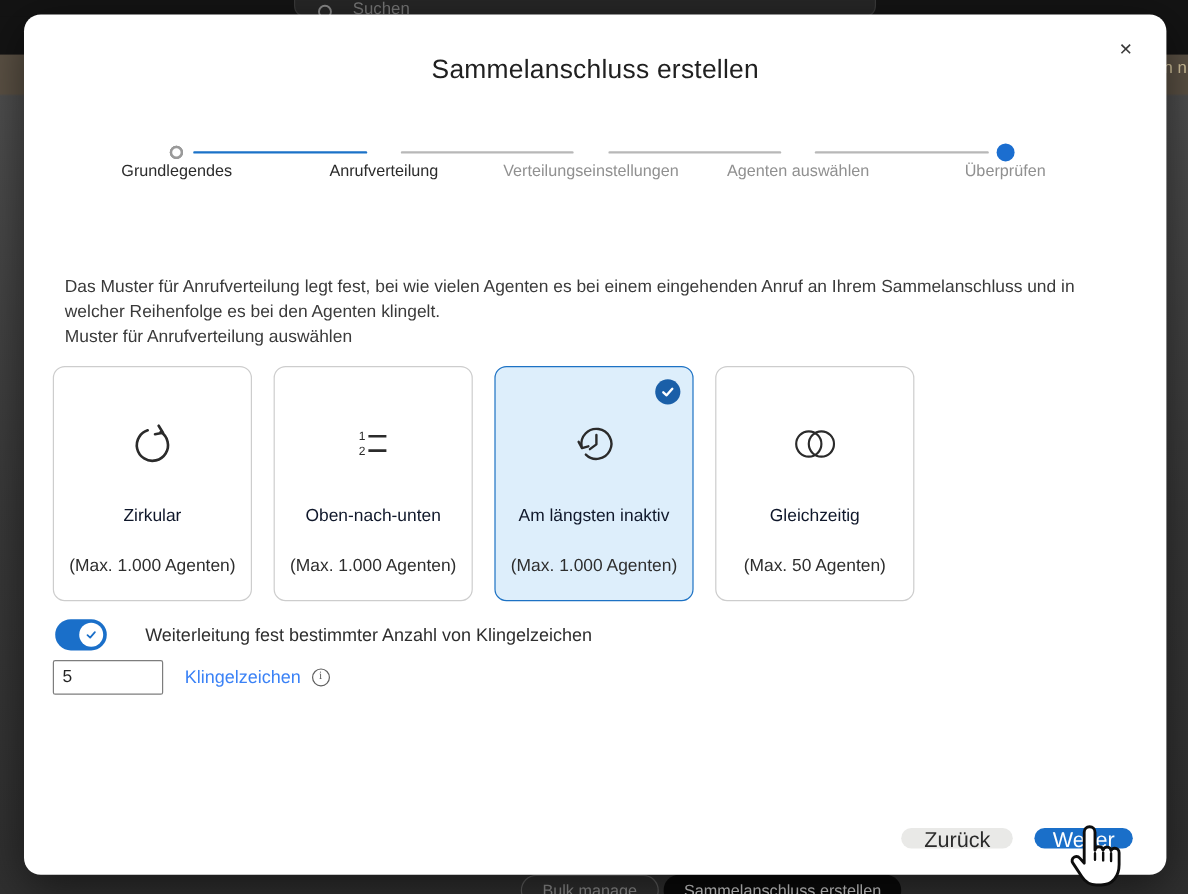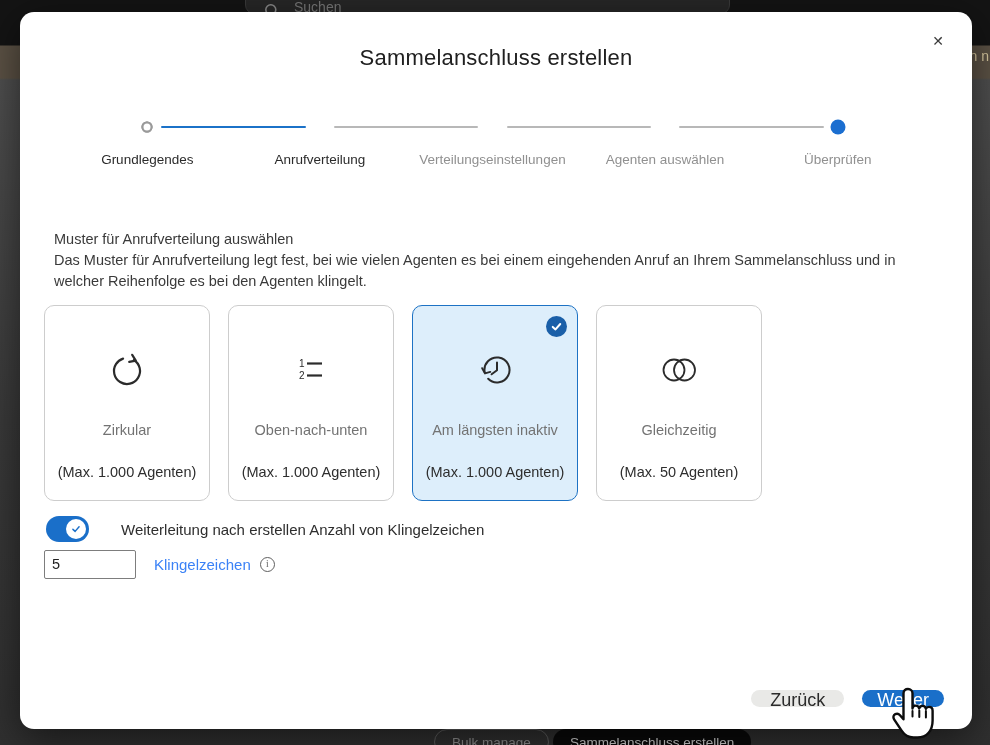--- a/index.html
+++ b/index.html
@@ -31,34 +31,34 @@
   .step-col:nth-child(1){left:0;} .step-col:nth-child(2){left:20%;} .step-col:nth-child(3){left:40%;} .step-col:nth-child(4){left:60%;} .step-col:nth-child(5){left:80%;}
   .dot { position:absolute; left:50%; top:50%; transform:translate(-50%,-50%); border-radius:50%; }
   .dot.done { width:15px; height:15px; background:#1b6ed0; }
   .dot.active { width:10px; height:10px; background:#cfe4f8; border:2.5px solid #0e4a86; }
   .dot.upcoming { width:11px; height:11px; background:#ffffff; border:2px solid #9a9a9a; }
   .connector { position:absolute; top:6.5px; height:2.5px; border-radius:2px; }
   .connector.c1 { left:calc(10% + 14px); width:calc(20% - 28px); background:#1b72c8; }
   .connector.c2 { left:calc(30% + 14px); width:calc(20% - 28px); background:#b8b8b8; }
   .connector.c3 { left:calc(50% + 14px); width:calc(20% - 28px); background:#b8b8b8; }
   .connector.c4 { left:calc(70% + 14px); width:calc(20% - 28px); background:#b8b8b8; }
-  .labels-row { display:flex; margin-top:17px; }
+  .labels-row { display:flex; }
   .step-label { width:20%; text-align:center; font-size:13.5px; }
   .step-label.on { color:#2b2b2b; }
   .step-label.off { color:#909090; }
 
   
   .section-text { position:absolute; left:34px; top:217px; width:882px; font-size:14.5px; line-height:21px; color:#3a3a3a; }
 
   
   .cards { position:absolute; left:24px; top:293px; display:flex; gap:18px; }
   .card { position:relative; width:166px; height:196px; border:1px solid #cdcdcd; border-radius:10px; background:#ffffff; cursor:pointer; display:flex; flex-direction:column; align-items:center; }
   .card.selected { background:#ddeefb; border:1.5px solid #1d72c4; }
   .card .icon-box { margin-top:38px; height:52px; display:flex; align-items:center; justify-content:center; }
-  .card .lbl { margin-top:24px; font-size:14.5px; color:#737373; line-height:21px; text-align:center; }
+  .card .lbl { margin-top:24px; font-size:14.5px; color:#0f172a; line-height:21px; text-align:center; }
   .card .sub { font-size:14.5px; color:#2e2e2e; line-height:21px; text-align:center;margin-top:21px; }
   .check-badge { position:absolute; top:10px; right:10px; width:21px; height:21px; border-radius:50%; background:#1a5fa8; display:flex; align-items:center; justify-content:center; }
 
   
   .toggle-row { position:absolute; left:26px; top:503px; display:flex; align-items:center; height:28px; }
   .toggle { position:relative; width:43px; height:26px; border-radius:13px; background:#1a6fc9; cursor:pointer; }
   .toggle .knob { position:absolute; right:3px; top:3px; width:20px; height:20px; border-radius:50%; background:#ffffff; display:flex; align-items:center; justify-content:center; }
   .toggle-label { margin-left:32px; font-size:15px; color:#2e2e2e; }
 
   
@@ -127,22 +127,22 @@
     <div class="labels-row">
       <div class="step-label on">Grundlegendes</div>
       <div class="step-label on">Anrufverteilung</div>
       <div class="step-label off">Verteilungseinstellungen</div>
       <div class="step-label off">Agenten auswählen</div>
       <div class="step-label off">Überprüfen</div>
     </div>
   </div>
 
   <div class="section-text">
+    <div>Das Muster für Anrufverteilung legt fest, bei wie vielen Agenten es bei einem eingehenden Anruf an Ihrem Sammelanschluss und in welcher Reihenfolge es bei den Agenten klingelt.</div>
     <div>Muster für Anrufverteilung auswählen</div>
-    <div>Das Muster für Anrufverteilung legt fest, bei wie vielen Agenten es bei einem eingehenden Anruf an Ihrem Sammelanschluss und in welcher Reihenfolge es bei den Agenten klingelt.</div>
   </div>
 
   <div class="cards">
 
     <div class="card">
       <div class="icon-box">
         <svg width="44" height="44" viewBox="0 0 44 44">
           <circle cx="22" cy="23" r="13" fill="none" stroke="#2b2b2b" stroke-width="2.2" stroke-dasharray="70 12" transform="rotate(-58 22 23)" stroke-linecap="round"></circle>
           <path d="M27.2 6.8 L30.8 12.6 L24.2 13.9" fill="none" stroke="#2b2b2b" stroke-width="2.2" stroke-linecap="round" stroke-linejoin="round"></path>
         </svg>
@@ -196,21 +196,21 @@
   </div>
 
   <div class="toggle-row">
     <div class="toggle">
       <span class="knob">
         <svg width="12" height="12" viewBox="0 0 14 14">
             <polyline points="3.4,7.4 6,9.8 10.6,4.4" fill="none" stroke="#1a6fc9" stroke-width="1.7" stroke-linecap="round" stroke-linejoin="round"></polyline>
           </svg>
       </span>
     </div>
-    <div class="toggle-label">Weiterleitung nach erstellen Anzahl von Klingelzeichen</div>
+    <div class="toggle-label">Weiterleitung fest bestimmter Anzahl von Klingelzeichen</div>
   </div>
 
   <div class="ring-row">
     <input class="ring-input" type="text" value="5" style="">
     <span class="ring-label">Klingelzeichen</span>
     <span class="info-icon">i</span>
   </div>
 
   <div class="footer">
     <button class="btn btn-back">Zurück</button>

